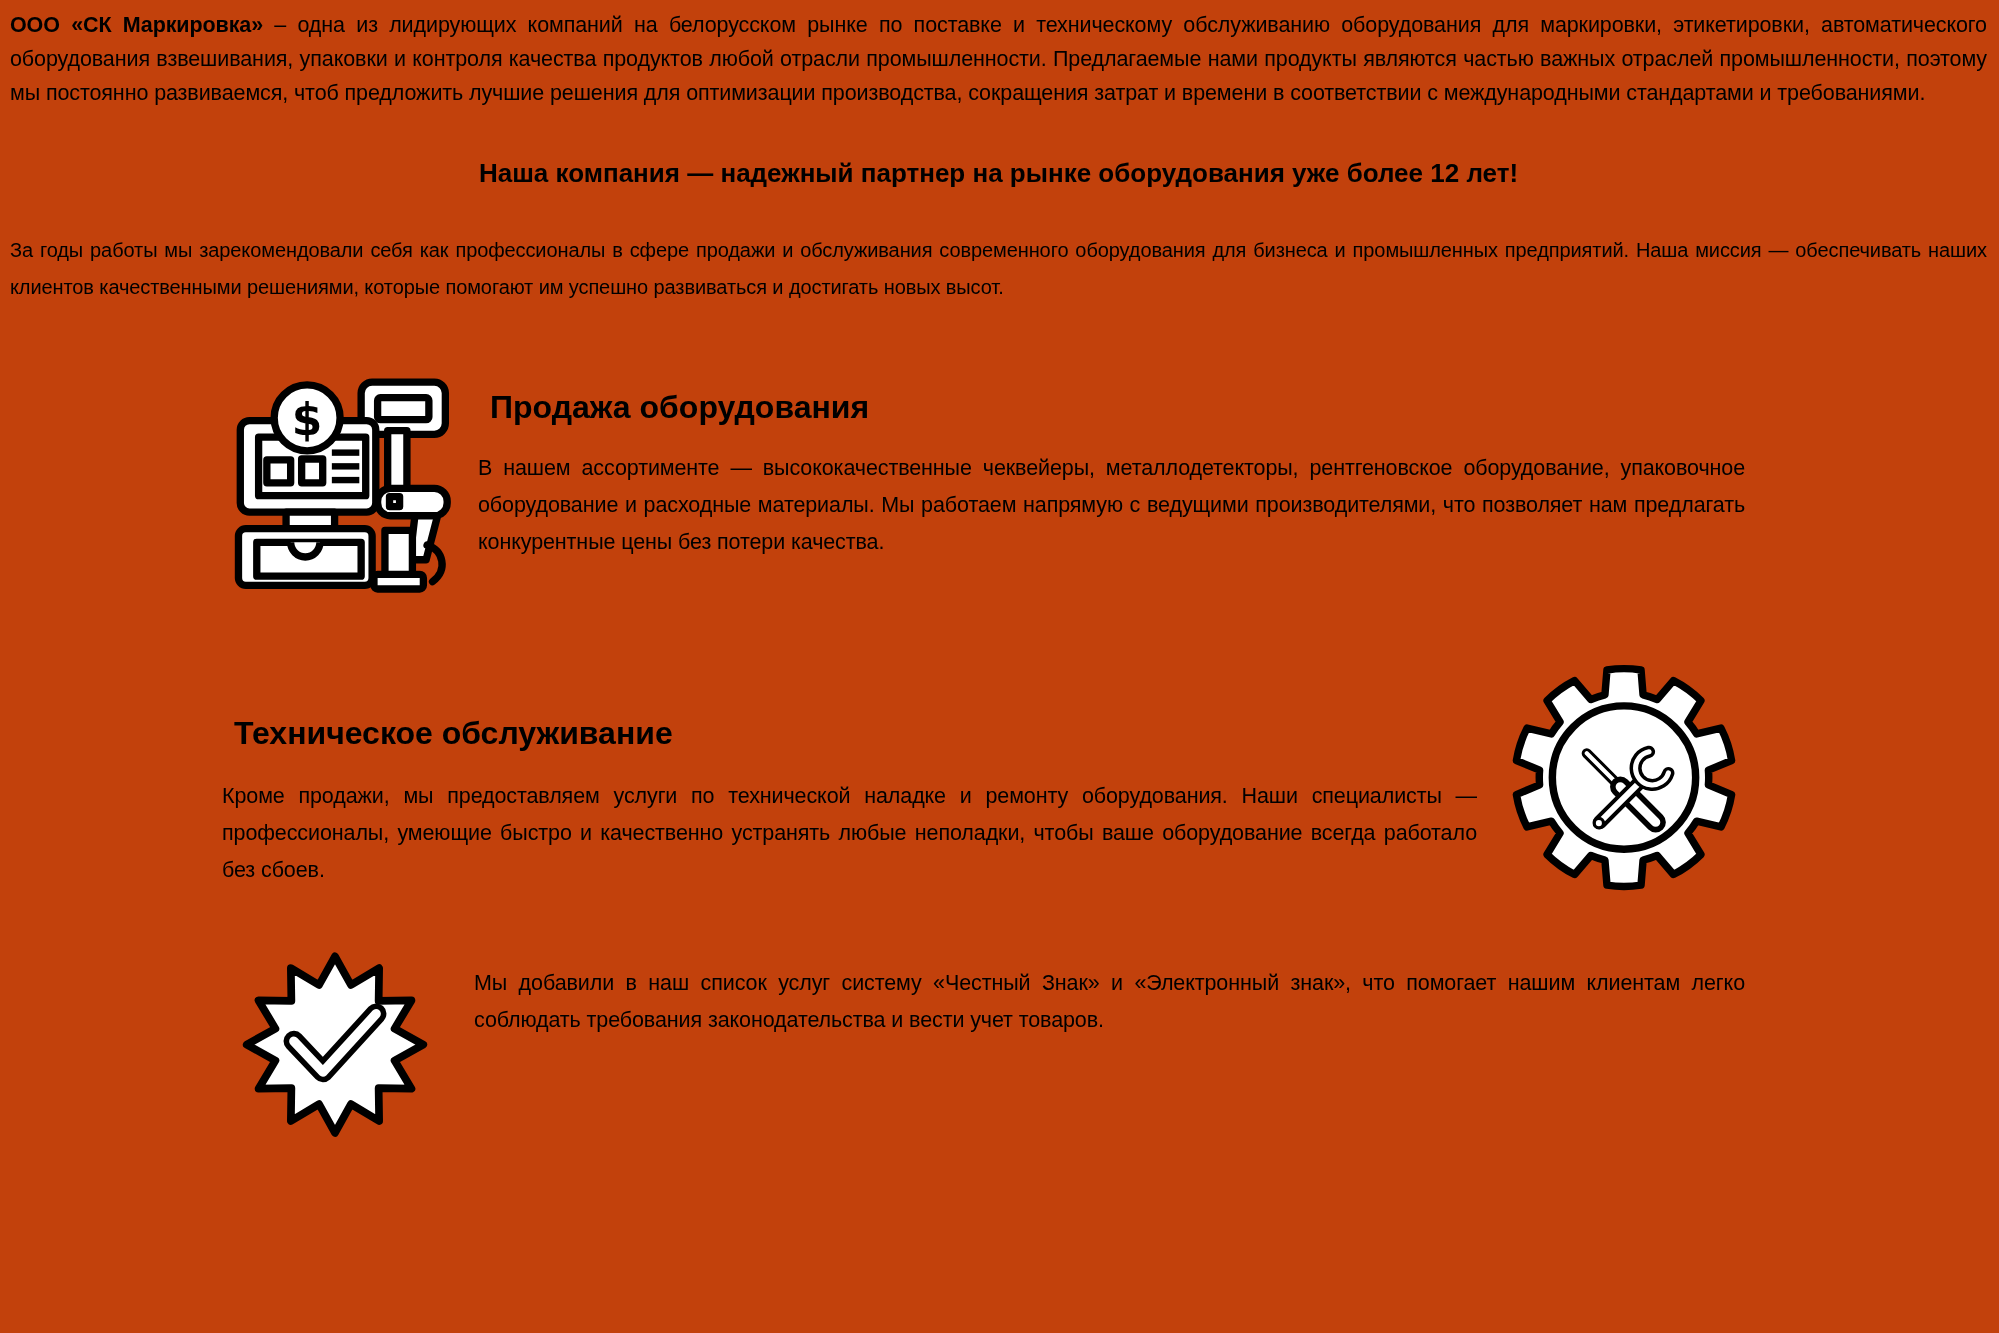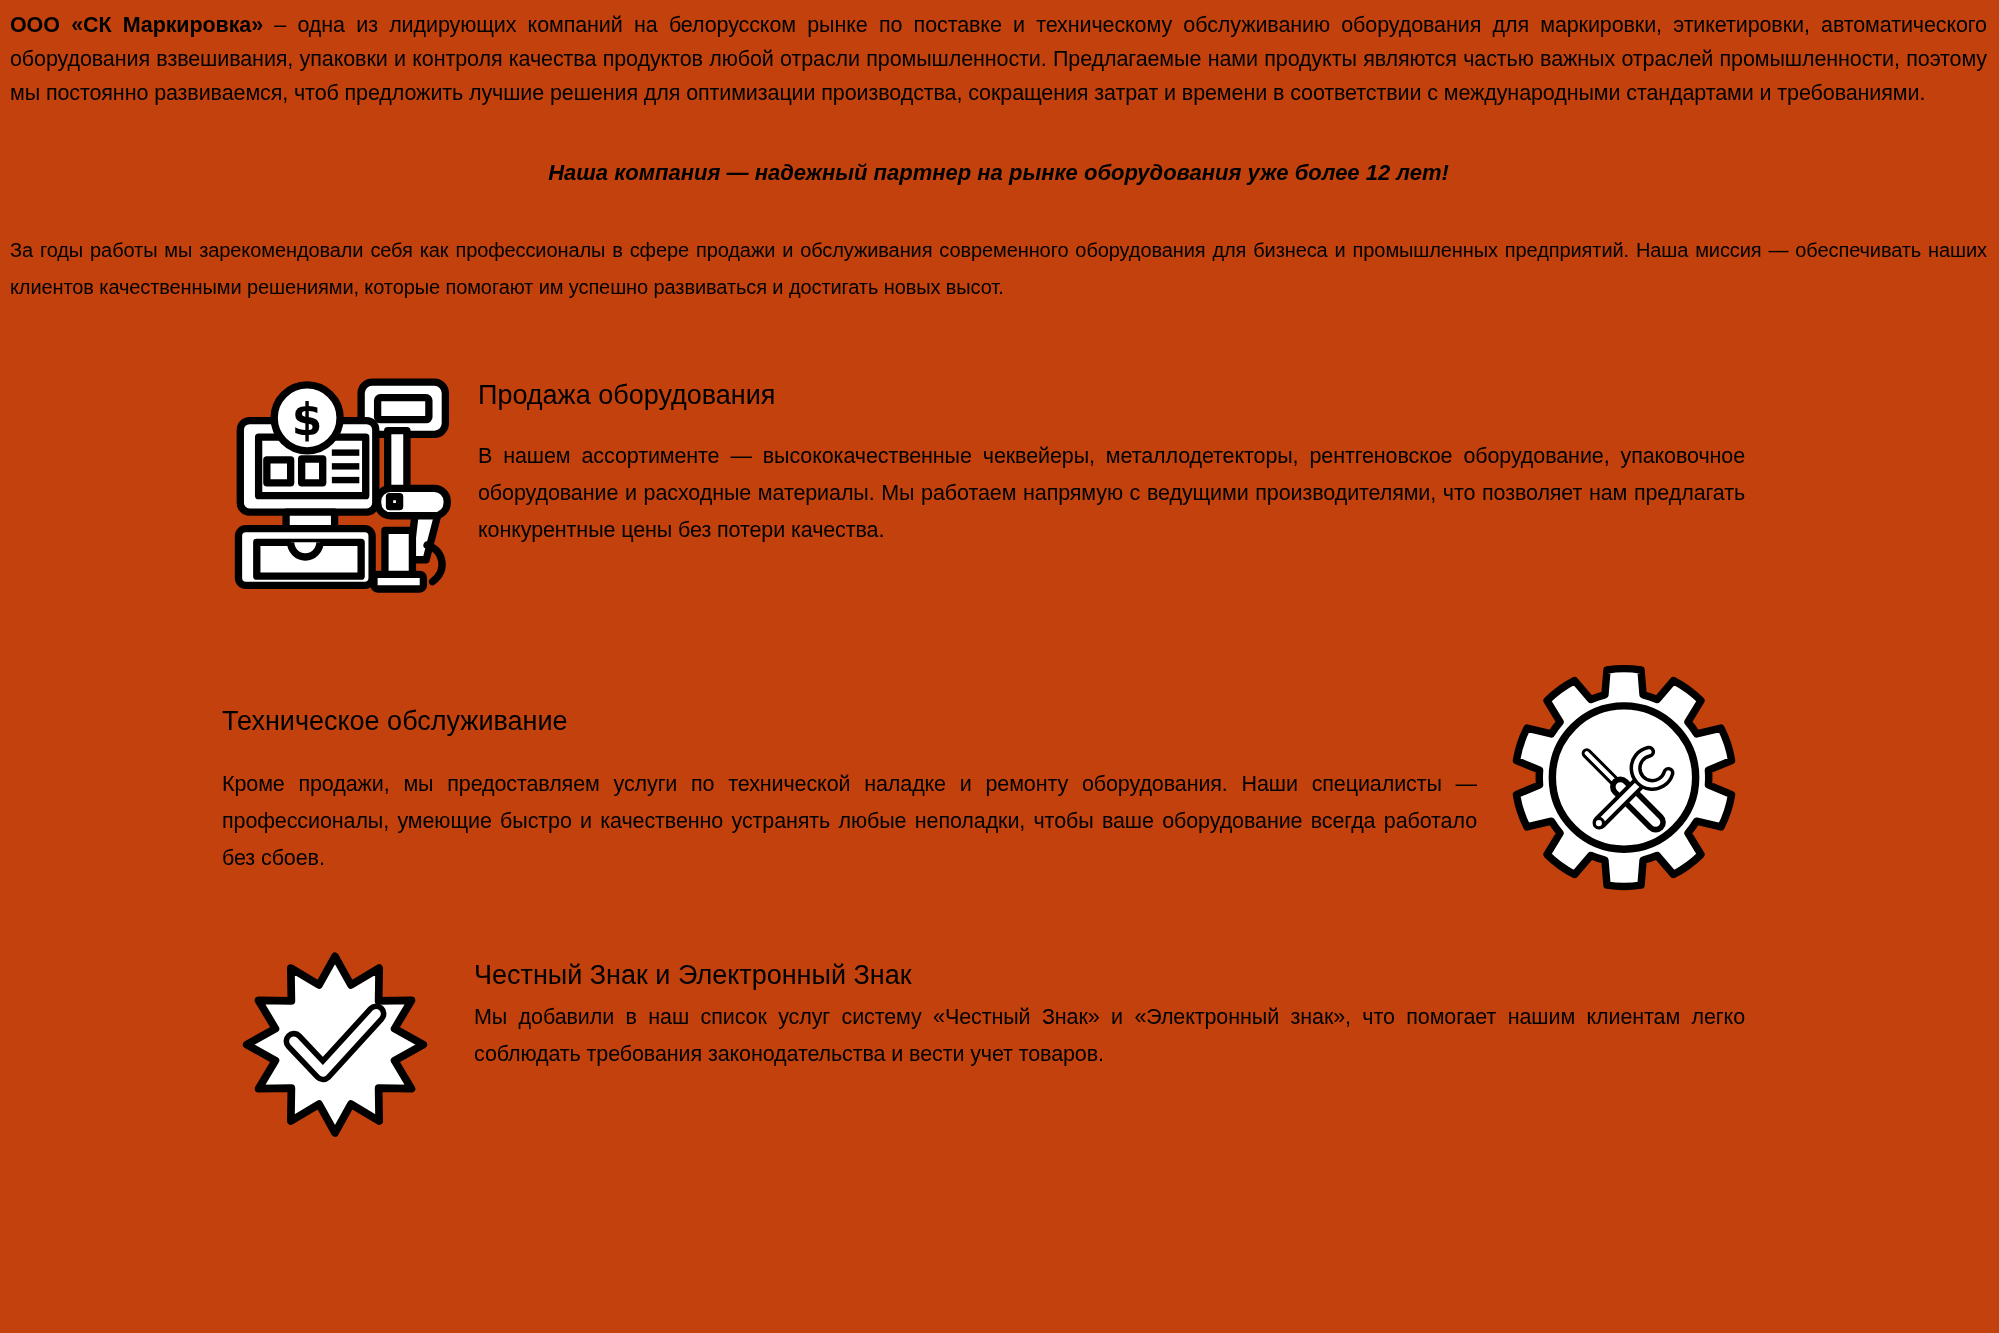--- a/index.html
+++ b/index.html
@@ -21,22 +21,21 @@
     font-size: 21.5px;
     line-height: 34px;
     text-align: justify;
     letter-spacing: -0.1px;
   }
   .intro-lead { font-weight: bold; }
   .tagline {
     margin: 48px 12px 0 10px;
     text-align: center;
     font-weight: bold;
-    font-style: italic;
-    font-size: 22px;
+    font-size: 26px;
     line-height: 30px;
   }
   .mission-para {
     margin: 44px 12px 0 10px;
     font-size: 20px;
     line-height: 37px;
     text-align: justify;
     letter-spacing: -0.1px;
   }
   .section-heading {
@@ -59,24 +58,24 @@
     display: flex;
     align-items: flex-start;
     justify-content: center;
   }
   .service-content { flex: 1 1 auto; min-width: 0; }
   .service-1 .service-content { margin-left: 18px; padding-top: 16px; }
   .service-2 .service-content { padding-top: 40px; }
   .service-2 .icon-box { margin-left: 26px; }
   .service-3 .service-content { margin-left: 36px; padding-top: 18px; }
   .service-title {
-    margin: 0;
-    font-size: 27px;
+    margin: 12px;
+    font-size: 32px;
     line-height: 34px;
-    font-weight: normal;
+    font-weight: bold;
   }
   .service-text {
     margin: 26px 0 0 0;
     font-size: 21.5px;
     line-height: 37px;
     text-align: justify;
     letter-spacing: -0.1px;
   }
   .service-2 .service-text { margin-top: 28px; }
   .service-3 .service-text { margin-top: 7px; }
@@ -163,18 +162,17 @@
 
   <section class="service service-3">
     <div class="icon-box">
       <svg width="206" height="210" viewBox="0 0 240 245" fill="#ffffff" stroke="#000000" stroke-width="9" stroke-linejoin="round">
         <path id="star-outline" d="M120.0 19.0L138.6 52.5L171.5 32.8L170.9 71.1L209.2 70.5L189.5 103.4L223.0 122.0L189.5 140.6L209.2 173.5L170.9 172.9L171.5 211.2L138.6 191.5L120.0 225.0L101.4 191.5L68.5 211.2L69.1 172.9L30.8 173.5L50.5 140.6L17.0 122.0L50.5 103.4L30.8 70.5L69.1 71.1L68.5 32.8L101.4 52.5Z"></path>
         <path d="M72 118 L106 154 L168 86" fill="none" stroke-width="24" stroke-linecap="round" stroke-linejoin="round"></path>
         <path d="M72 118 L106 154 L168 86" fill="none" stroke="#ffffff" stroke-width="11" stroke-linecap="round" stroke-linejoin="round"></path>
       </svg>
     </div>
     <div class="service-content">
-      <h2 class="service-title">Честный Знак и Электронный Знак</h2>
       <p class="service-text">Мы добавили в наш список услуг систему «Честный Знак» и «Электронный знак», что помогает нашим клиентам легко соблюдать требования законодательства и вести учет товаров.</p>
     </div>
   </section>
 
 </div>
 
 </body></html>

